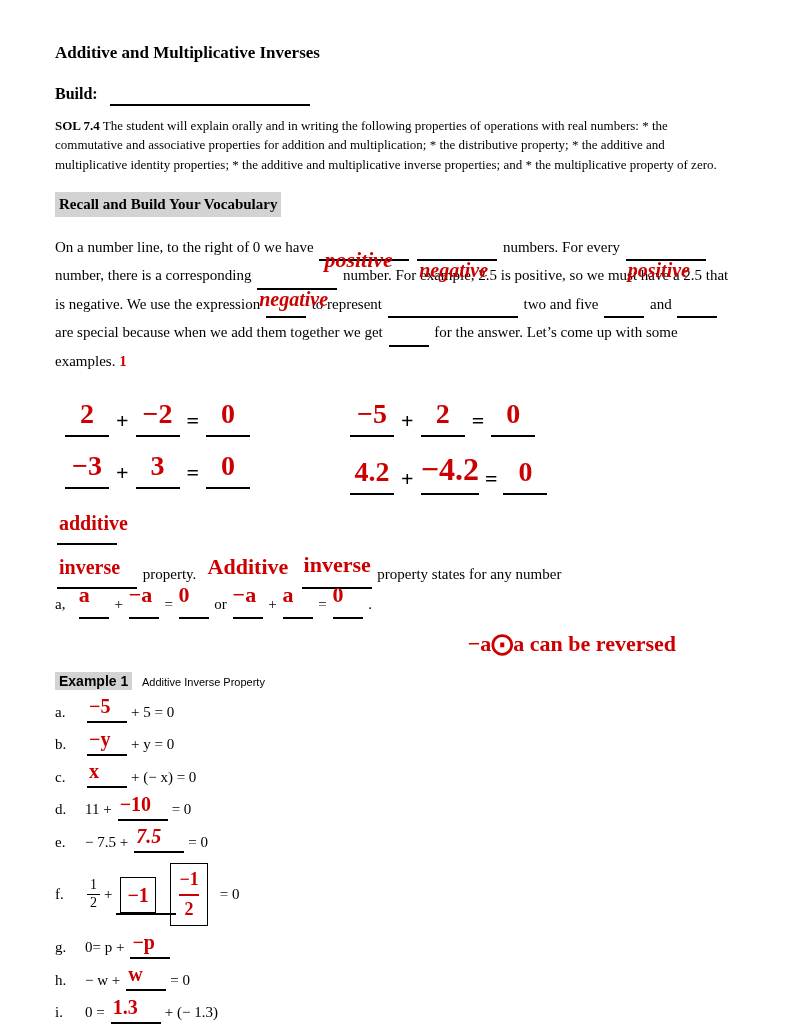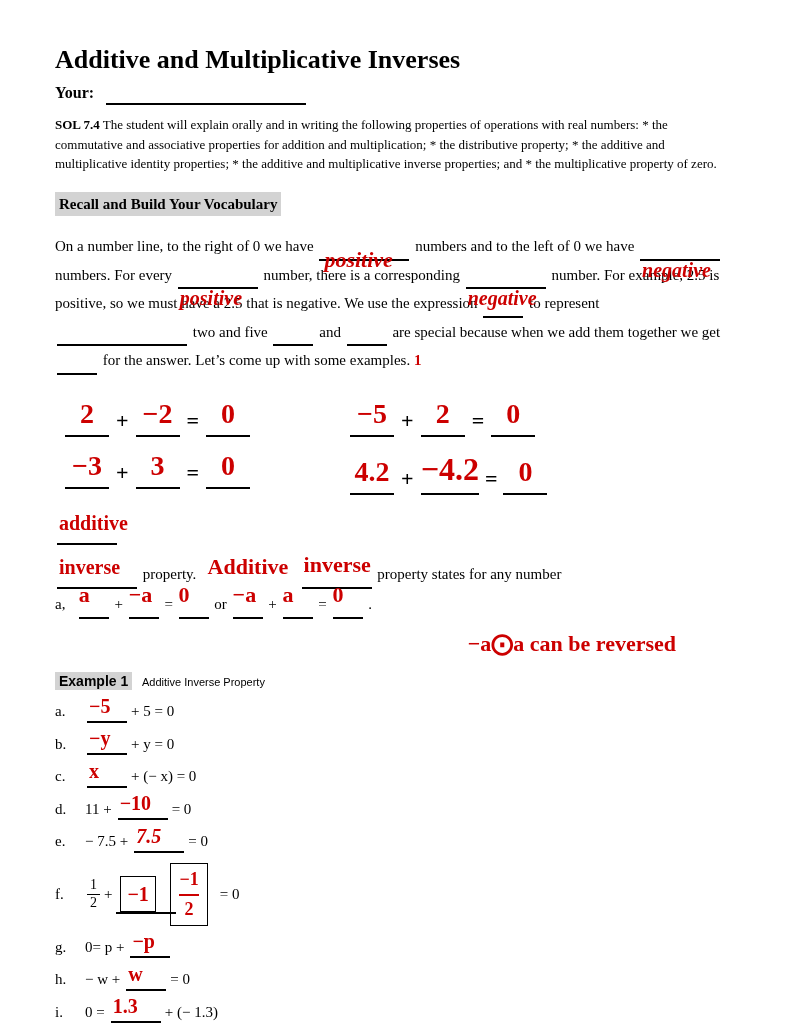--- a/index.html
+++ b/index.html
@@ -7,23 +7,23 @@
       background: #fff;
       font-family: "Times New Roman", Times, serif;
       font-size: 15px;
       color: #000;
       width: 791px;
       min-height: 1024px;
       padding: 40px 55px;
       line-height: 1.5;
     }
     .title {
-      font-size: 26px;
-      font-weight: bold;
-      margin-bottom: 2px;
+      font-size: 17px;
+      font-weight: bold;
+      margin-bottom: 16px;
     }
     .date-line {
       font-size: 16px;
       font-weight: bold;
       margin-bottom: 10px;
     }
     .date-underline {
       display: inline-block;
       width: 200px;
       border-bottom: 2px solid #000;
@@ -171,37 +171,36 @@
       margin: 0 2px;
     }
   </style>
 </head>
 <body>
 
 
 
 <div class="title">Additive and Multiplicative Inverses</div>
 <div class="date-line">
-  <span>Your:</span>
+  <span>Build:</span>
   <span class="date-underline"></span>
 </div>
 
 <div class="sol-text">
   <strong>SOL 7.4</strong>
   <span>The student will explain orally and in writing the following properties of operations with real numbers:  * the commutative and associative properties for addition and multiplication; * the distributive property; * the additive and multiplicative identity properties; * the additive and multiplicative inverse properties; and * the multiplicative property of zero.</span>
 </div>
 
 <div class="vocab-header">Recall and Build Your Vocabulary</div>
 
 <div class="body-text">
   <span>On a number line, to the right of 0 we have</span>
   <span class="blank" style="min-width:90px; text-align:center; position:relative;">
     <span class="handwritten handwritten-lg" style="position:absolute; top:-20px; left:5px; font-style:italic;">positive</span>
   </span>
-  <span>numbers and to the left of 0 we have</span>
   <span class="blank" style="min-width:80px; text-align:center; position:relative;">
     <span class="handwritten handwritten-lg" style="position:absolute; top:-8px; left:2px; font-style:italic; font-size:20px;">negative</span>
   </span>
   <span>numbers.   For every</span>
   <span class="blank" style="min-width:80px; text-align:center; position:relative;">
     <span class="handwritten handwritten-lg" style="position:absolute; top:-8px; left:2px; font-style:italic; font-size:20px;">positive</span>
   </span>
   <span>number, there is a corresponding</span>
   <span class="blank" style="min-width:80px; text-align:center; position:relative;">
     <span class="handwritten handwritten-lg" style="position:absolute; top:-8px; left:2px; font-style:italic; font-size:20px;">negative</span>

